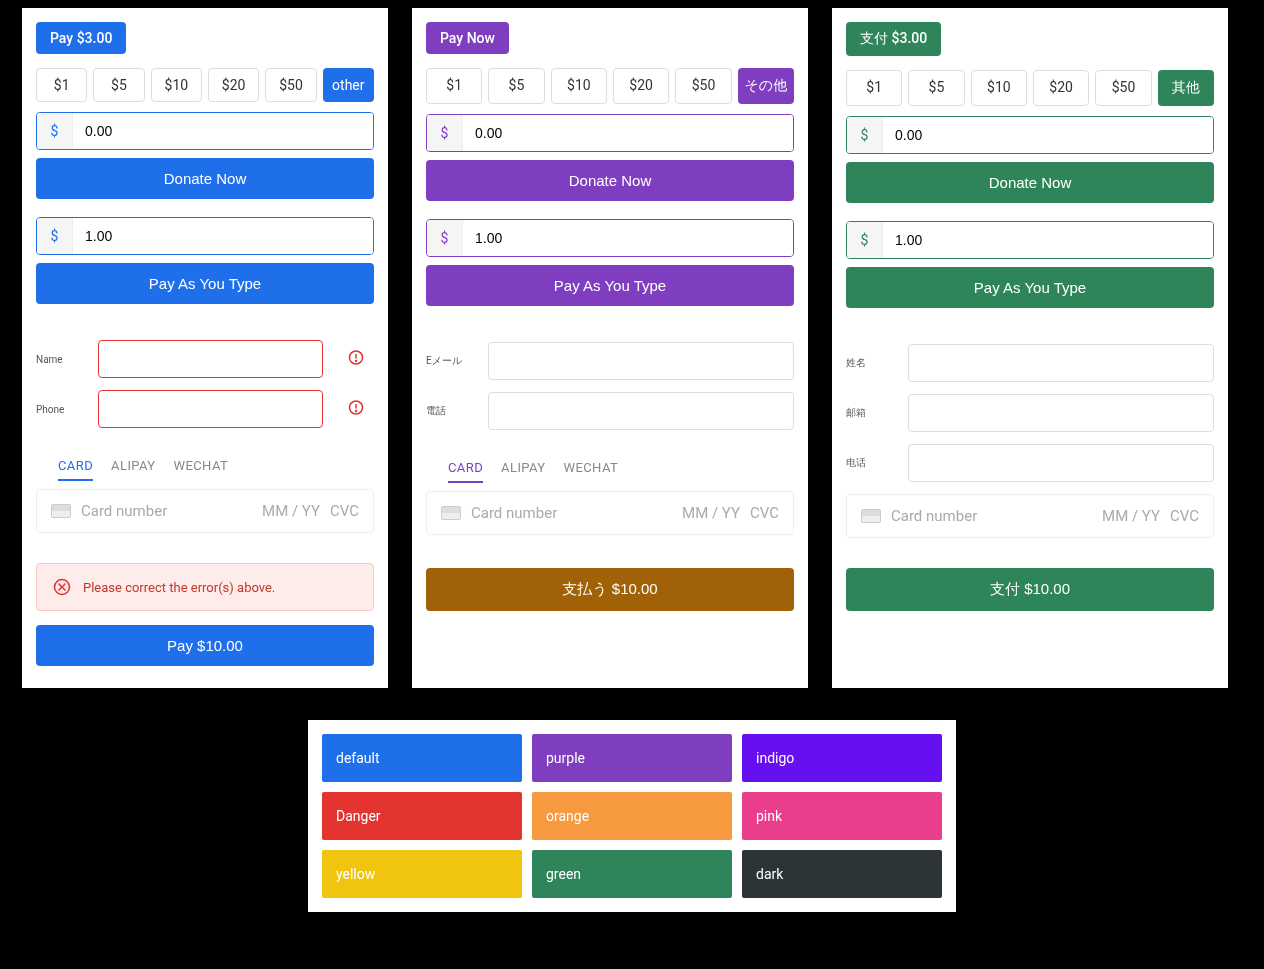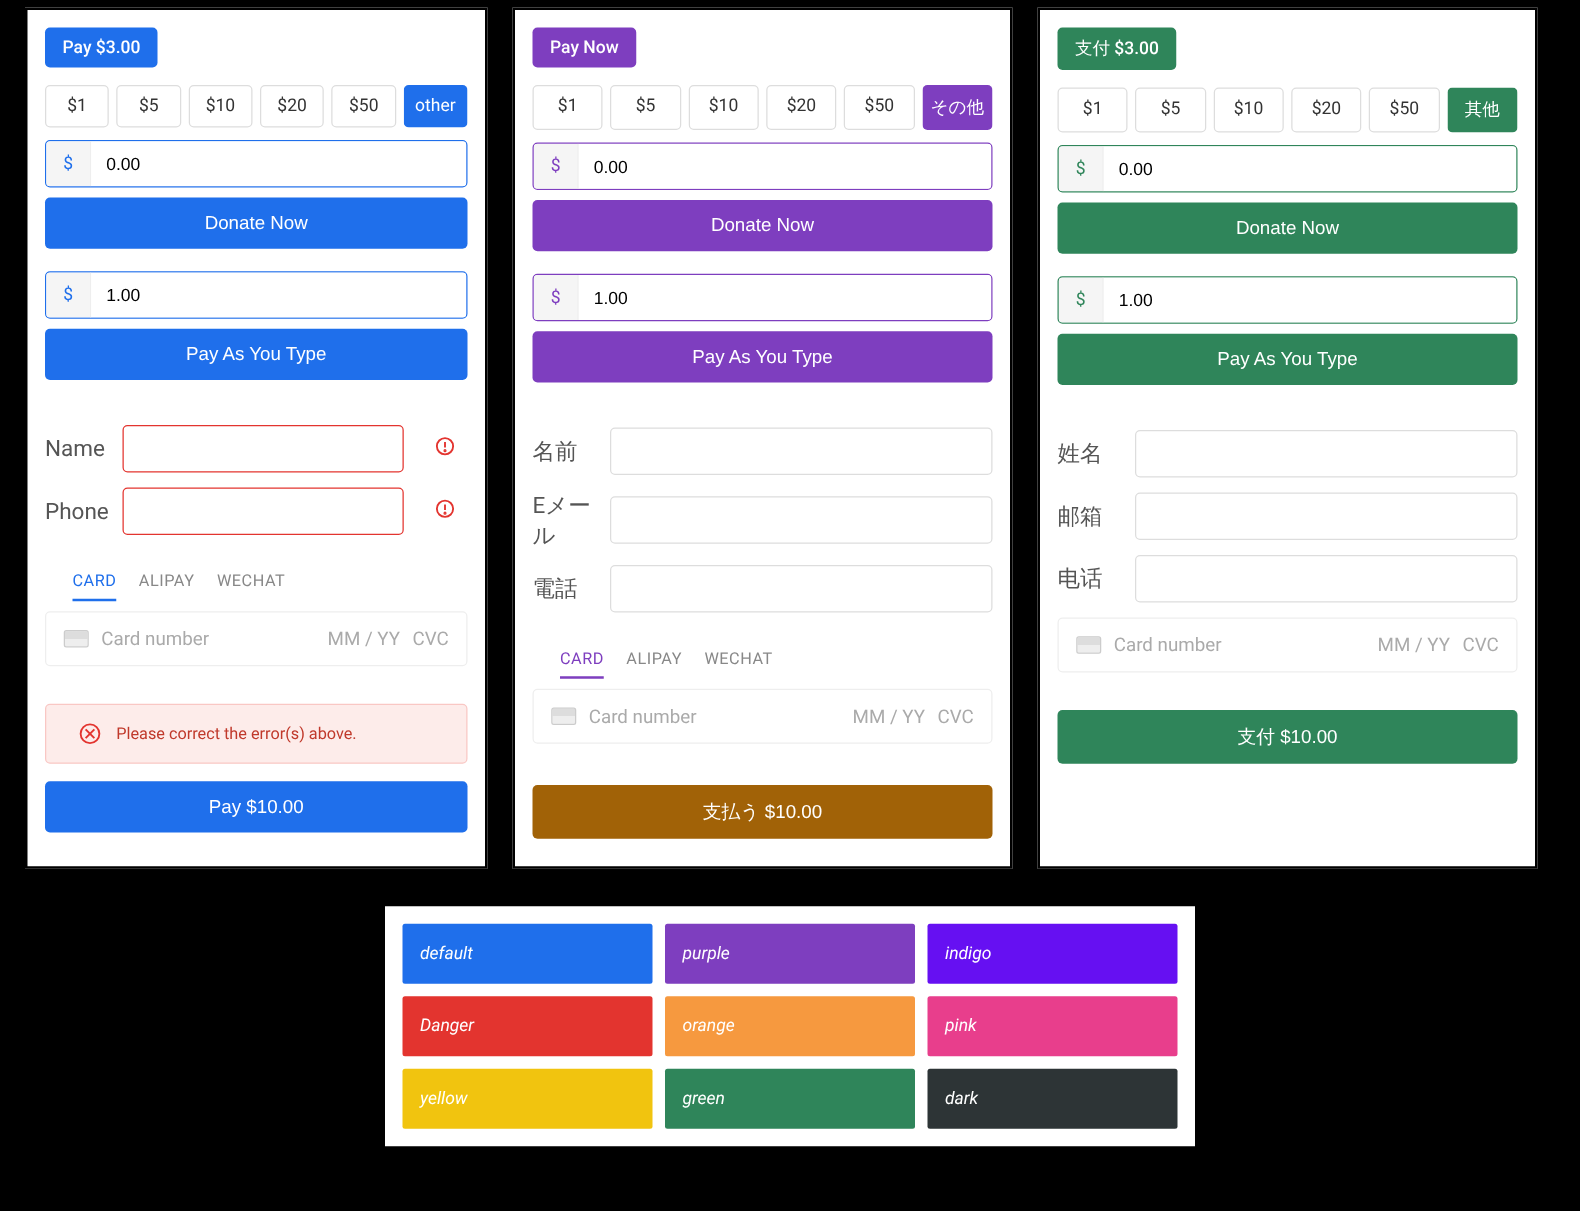--- a/index.html
+++ b/index.html
@@ -72,21 +72,21 @@
     border: none;
     border-radius: 4px;
     font-size: 15px;
     font-weight: 500;
     text-align: center;
     cursor: pointer;
     margin-bottom: 8px;
   }
   .form-section { margin-top: 36px; }
   .form-row { display: flex; align-items: center; margin-bottom: 12px; gap: 10px; }
-  .form-label { width: 52px; font-size: 18px; color: #555; flex-shrink: 0; }
+  .form-label { width: 52px; font-size: 10px; color: #555; flex-shrink: 0; }
   .form-input {
     flex: 1;
     border: 1px solid #ddd;
     border-radius: 4px;
     padding: 10px 32px 10px 10px;
     font-size: 14px;
     position: relative;
   }
   .form-input.error { border-color: #e3342f; }
   .input-holder { position: relative; flex: 1; }
@@ -121,21 +121,21 @@
     width: 20px; height: 14px;
     border: 1px solid #ccc;
     border-radius: 2px;
     background: linear-gradient(#ddd 50%, #eee 50%);
   }
   .card-num { flex: 1; }
   .error-banner {
     background: #fdecea;
     border: 1px solid #f9c7c4;
     border-radius: 4px;
-    padding: 14px 26px;
+    padding: 14px 16px;
     margin-top: 30px;
     display: flex;
     align-items: center;
     gap: 12px;
     color: #c0392b;
     font-size: 13px;
   }
   .pay-final { margin-top: 14px; }
   .palette-wrap {
     display: flex;
@@ -147,21 +147,20 @@
     padding: 14px;
     display: grid;
     grid-template-columns: repeat(3, 200px);
     gap: 10px;
   }
   .swatch {
     padding: 16px 14px;
     color: #fff;
     font-size: 14px;
     border-radius: 2px;
-    font-style: italic;
   }
 </style>
 </head>
 <body>
 
 <div class="row">
 
   <div class="panel panel-sm">
     <div class="pay-btn-top" style="background:#1f6feb">Pay $3.00</div>
     <div class="amount-row">
@@ -255,24 +254,20 @@
     <button class="btn-wide" style="background:#7e3ebf">Donate Now</button>
 
     <div style="height:10px"></div>
     <div class="input-wrap" style="border-color:#7e3ebf">
       <div class="input-prefix" style="color:#7e3ebf">$</div>
       <input class="input-field" value="1.00" style="">
     </div>
     <button class="btn-wide" style="background:#7e3ebf">Pay As You Type</button>
 
     <div class="form-section">
-      <div class="form-row">
-        <div class="form-label">名前</div>
-        <input class="form-input" style="">
-      </div>
       <div class="form-row">
         <div class="form-label">Eメール</div>
         <input class="form-input" style="">
       </div>
       <div class="form-row">
         <div class="form-label">電話</div>
         <input class="form-input" style="">
       </div>
     </div>
 

